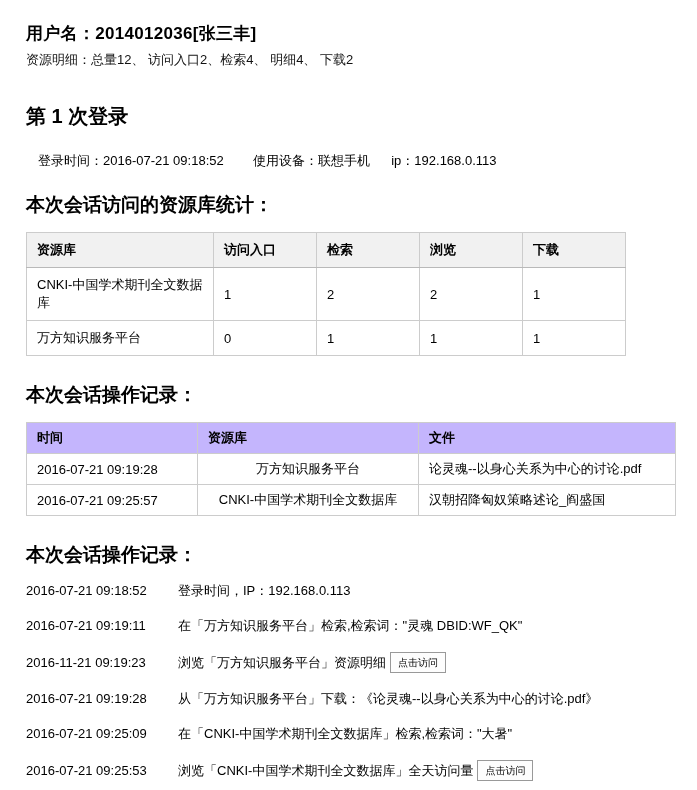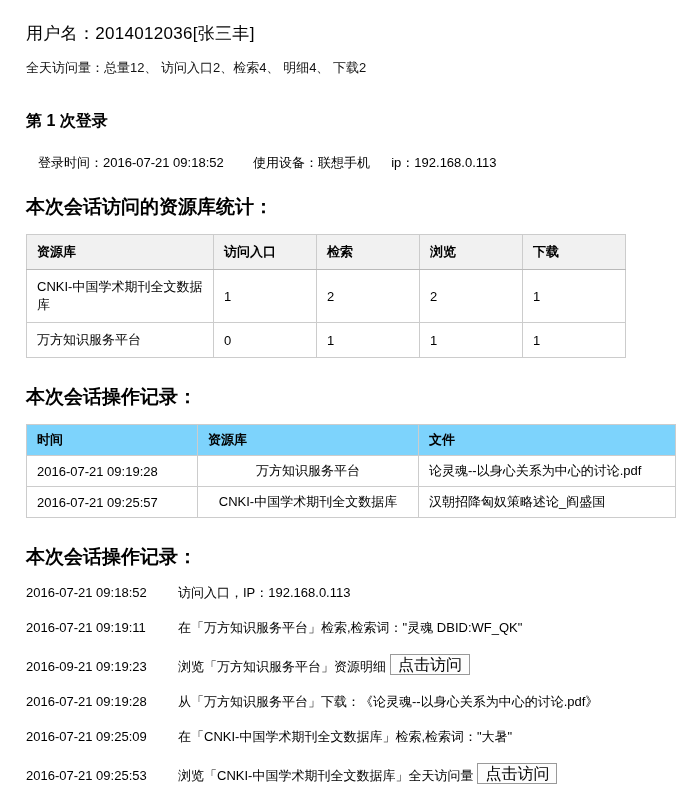--- a/index.html
+++ b/index.html
@@ -14,31 +14,31 @@
     font-size: 13px;
     color: #000000;
     overflow: hidden;
   }
   .page {
     padding: 18px 22px 0 26px;
     box-sizing: border-box;
   }
   .user-title {
     font-size: 17px;
-    font-weight: normal;
-    margin: 4px 0 14px 0;
+    font-weight: bold;
+    margin: 4px 0 6px 0;
     letter-spacing: 0.3px;
   }
   .summary-line {
     font-size: 13px;
     margin: 0 0 34px 0;
     color: #111;
   }
   .session-title {
-    font-size: 16px;
+    font-size: 20px;
     font-weight: bold;
     margin: 8px 0 22px 0;
   }
   .login-info {
     font-size: 13px;
     margin: 0 0 22px 12px;
   }
   .login-info .seg {
     display: inline-block;
   }
@@ -78,21 +78,21 @@
     border: 1px solid #b9b9b9;
     margin-bottom: 26px;
   }
   .dl-table th, .dl-table td {
     border: 1px solid #cccccc;
     text-align: left;
     padding: 6px 10px;
     font-weight: normal;
   }
   .dl-table thead th {
-    background: #7dd3fc;
+    background: #c4b5fd;
     font-weight: bold;
   }
   .dl-table th.col-time { width: 150px; }
   .dl-table th.col-db { width: 200px; }
   .dl-table td.c-time { }
   .dl-table td.c-db { text-align: center; }
 
   .log-list {
     margin: 0;
     padding: 0;
@@ -109,35 +109,35 @@
     min-width: 152px;
   }
   .log-text {
     display: inline;
   }
   .visit-btn {
     display: inline-block;
     border: 1px solid #999999;
     background: #fdfdfd;
     padding: 2px 7px;
-    font-size: 16px;
+    font-size: 10px;
     margin-left: 4px;
     line-height: 15px;
     vertical-align: 1px;
     cursor: pointer;
   }
 </style>
 </head>
 <body>
 
 <div class="page">
 
   <div class="user-title">用户名：2014012036[张三丰]</div>
 
-  <div class="summary-line">全天访问量：总量12、 访问入口2、检索4、 明细4、 下载2</div>
+  <div class="summary-line">资源明细：总量12、 访问入口2、检索4、 明细4、 下载2</div>
 
   <div class="session-title">第 1 次登录</div>
 
   <div class="login-info">
     <span class="seg">登录时间：2016-07-21 09:18:52</span>
     <span class="gap-lg"></span>
     <span class="seg">使用设备：联想手机</span>
     <span class="gap-md"></span>
     <span class="seg">ip：192.168.0.113</span>
   </div>
@@ -193,27 +193,27 @@
         <td class="c-db">CNKI-中国学术期刊全文数据库</td>
         <td>汉朝招降匈奴策略述论_阎盛国</td>
       </tr>
     </tbody>
   </table>
 
   <div class="sub-title">本次会话操作记录：</div>
 
   <ul class="log-list">
     <li class="log-item">
-      <span class="log-time">2016-07-21 09:18:52</span><span class="log-text">访问入口，IP：192.168.0.113</span>
+      <span class="log-time">2016-07-21 09:18:52</span><span class="log-text">登录时间，IP：192.168.0.113</span>
     </li>
     <li class="log-item">
       <span class="log-time">2016-07-21 09:19:11</span><span class="log-text">在「万方知识服务平台」检索,检索词："灵魂 DBID:WF_QK"</span>
     </li>
     <li class="log-item">
-      <span class="log-time">2016-09-21 09:19:23</span><span class="log-text">浏览「万方知识服务平台」资源明细</span><span class="visit-btn">点击访问</span>
+      <span class="log-time">2016-11-21 09:19:23</span><span class="log-text">浏览「万方知识服务平台」资源明细</span><span class="visit-btn">点击访问</span>
     </li>
     <li class="log-item">
       <span class="log-time">2016-07-21 09:19:28</span><span class="log-text">从「万方知识服务平台」下载：《论灵魂--以身心关系为中心的讨论.pdf》</span>
     </li>
     <li class="log-item">
       <span class="log-time">2016-07-21 09:25:09</span><span class="log-text">在「CNKI-中国学术期刊全文数据库」检索,检索词："大暑"</span>
     </li>
     <li class="log-item">
       <span class="log-time">2016-07-21 09:25:53</span><span class="log-text">浏览「CNKI-中国学术期刊全文数据库」全天访问量</span><span class="visit-btn">点击访问</span>
     </li>

